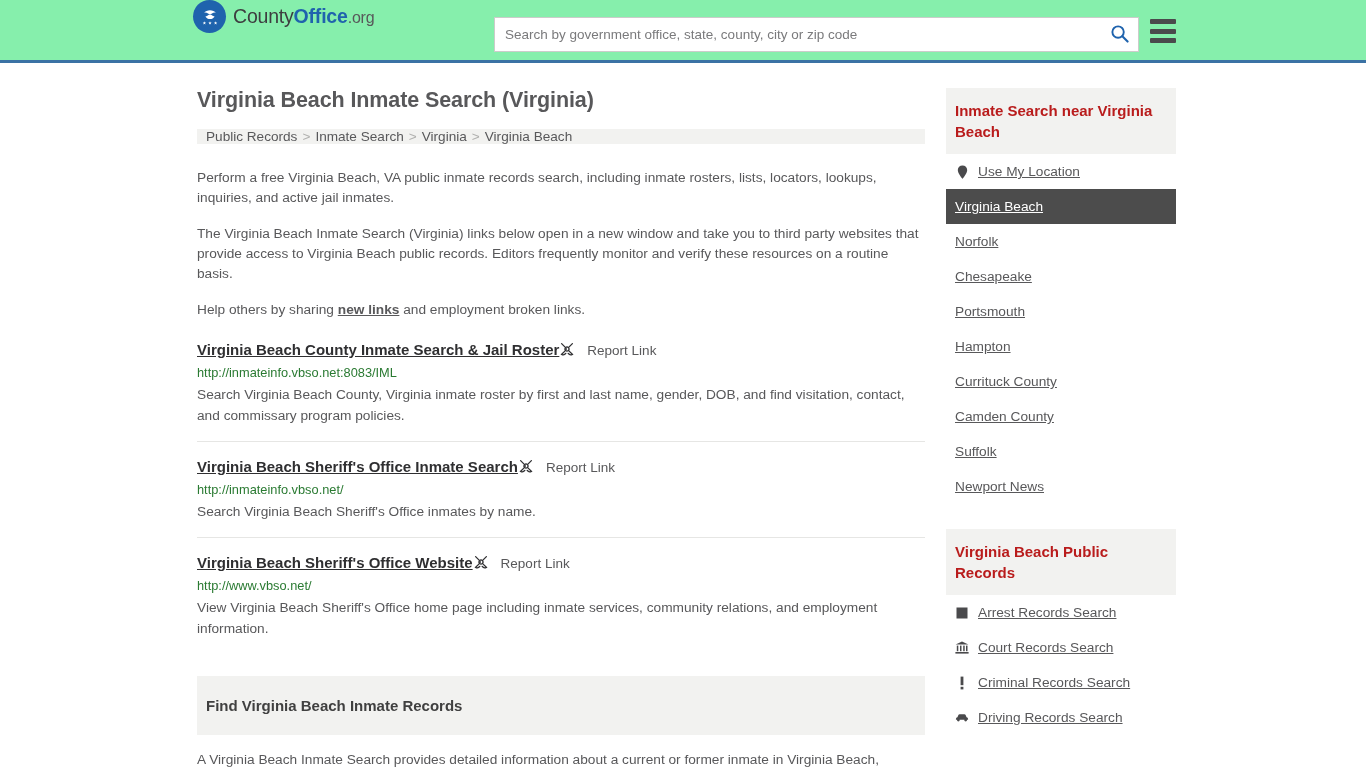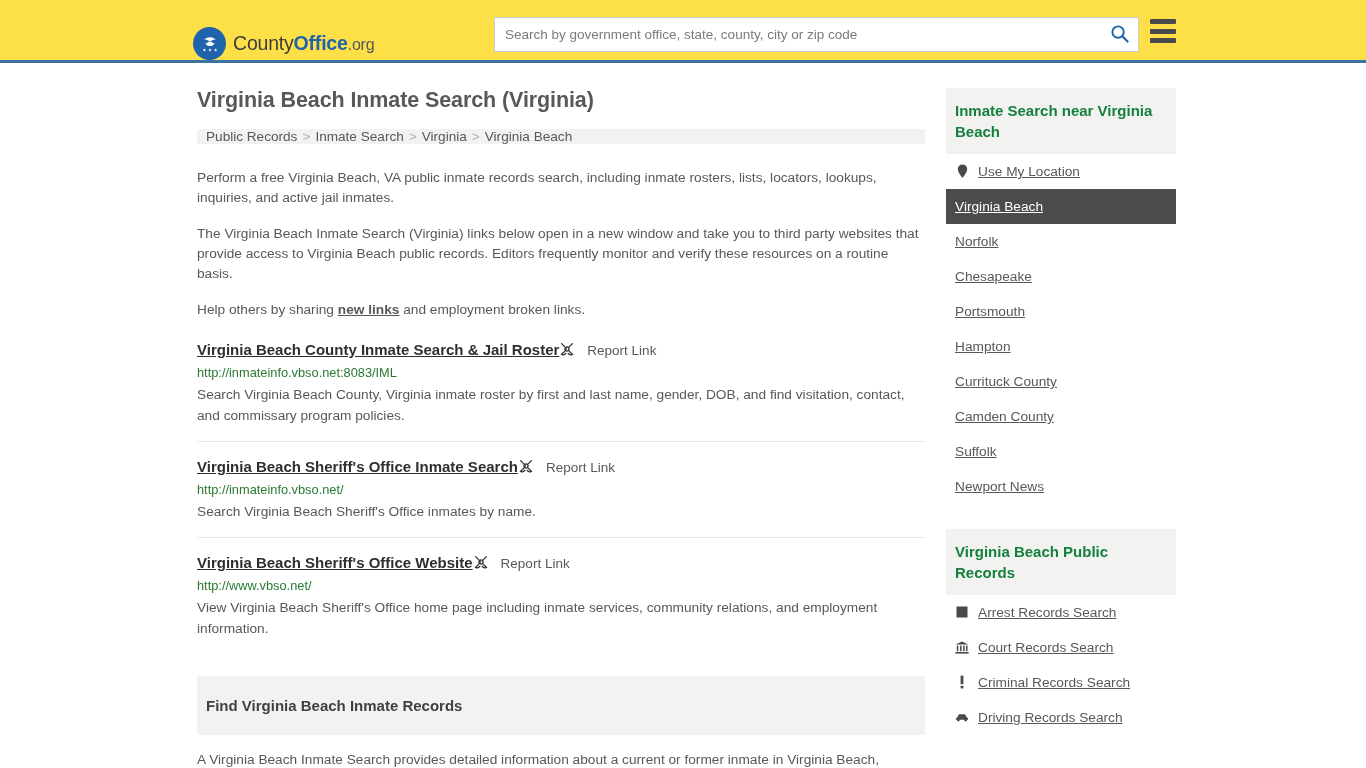--- a/index.html
+++ b/index.html
@@ -8,24 +8,24 @@
     width: 1366px; height: 768px;
     overflow: hidden;
     background: #ffffff;
     font-family: "Liberation Sans", sans-serif;
     color: #58585a;
   }
 
   
   .site-header {
     height: 63px;
-    background: #fde047;
+    background: #86efac;
     border-bottom: 3px solid #3b72a4;
     display: flex;
-    align-items: flex-end;
+    align-items: flex-start;
     position: relative;
   }
   .brand {
     display: flex;
     align-items: center;
     gap: 7px;
     margin-left: 193px;
     text-decoration: none;
   }
   .logo-badge {
@@ -196,28 +196,28 @@
     color: #58585a;
   }
 
   
   .side-card { margin-bottom: 4px; }
   .side-title {
     background: #f2f2f0;
     padding: 12px 9px;
     font-size: 15px;
     font-weight: bold;
-    color: #15803d;
+    color: #b91c1c;
     line-height: 21px;
     margin-top: 25px;
   }
   .side-list { padding: 0; margin: 0; list-style: none; }
   .side-item {
     display: flex;
-    align-items: flex-start;
+    align-items: center;
     gap: 9px;
     padding: 10px 9px;
     font-size: 13.7px;
   }
   .side-item a {
     color: #58585a;
     text-decoration: underline;
   }
   .side-item.active {
     background: #4c4c4c;

